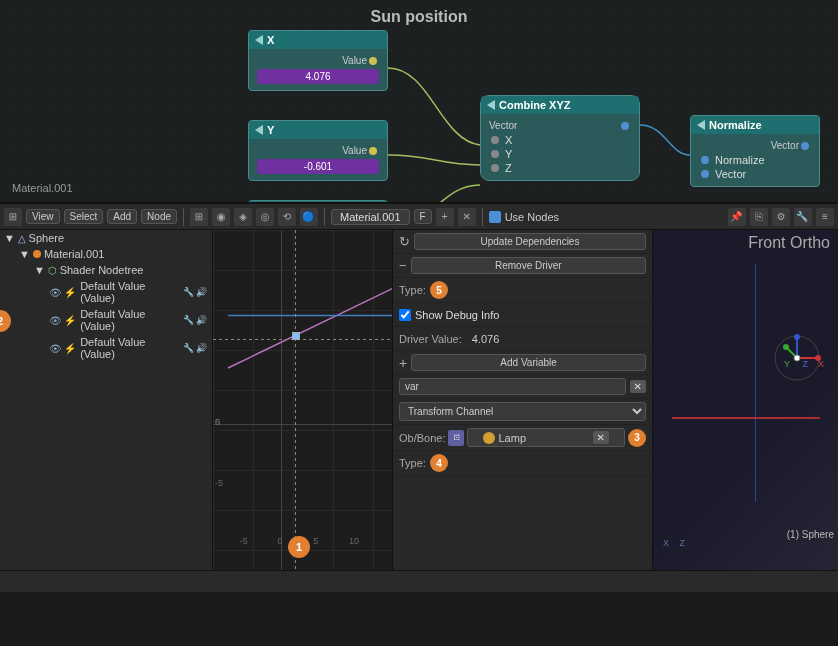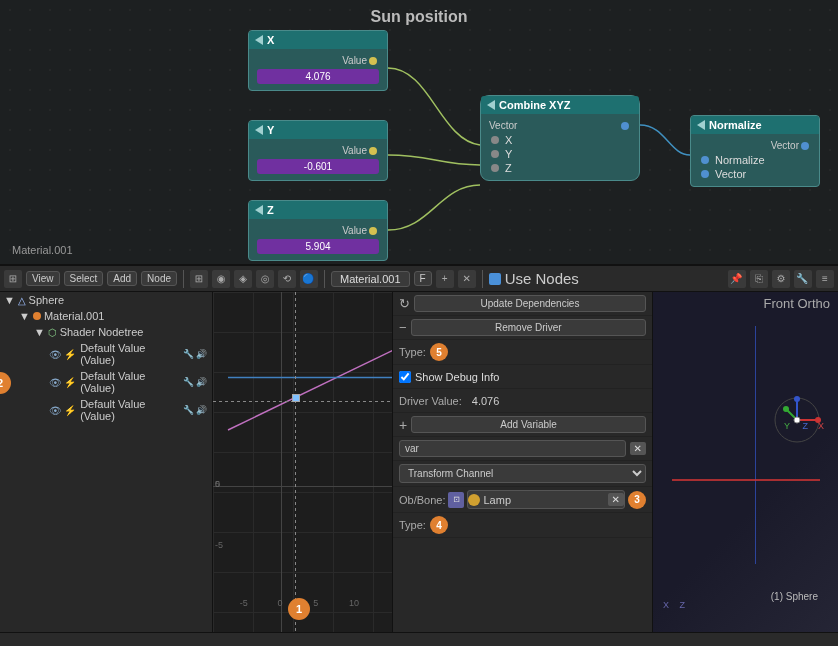--- a/index.html
+++ b/index.html
@@ -1,21 +1,21 @@
 <!DOCTYPE html>
 <html><head>
   <meta charset="utf-8">
   <style>
     * { box-sizing: border-box; margin: 0; padding: 0; }
     body { width: 838px; height: 646px; overflow: hidden; background: #1a1a1a; font-family: 'Arial', sans-serif; font-size: 11px; color: #ddd; }
 
     
     .node-editor {
       width: 838px;
-      height: 266px;
+      height: 204px;
       background: #1d2021;
       position: relative;
       overflow: hidden;
       border-bottom: 2px solid #111;
     }
     .node-editor-bg {
       position: absolute; inset: 0;
       background: #1d2021;
     }
     
@@ -149,21 +149,21 @@
     }
     .header-separator { width: 1px; height: 18px; background: #555; margin: 0 2px; }
     .material-name-box {
       background: #3a3a3a;
       border: 1px solid #555;
       border-radius: 3px;
       padding: 1px 8px;
       color: #ddd;
       font-size: 11px;
     }
-    .use-nodes-label { color: #ccc; font-size: 15px; }
+    .use-nodes-label { color: #ccc; font-size: 11px; }
     .checkbox-blue {
       width: 12px; height: 12px;
       background: #4a90d9;
       border-radius: 2px;
       display: inline-block;
     }
     .spacer { flex: 1; }
 
     
     .bottom-section {
@@ -340,21 +340,21 @@
       width: 16px; height: 16px;
       background: #6060a0;
       border-radius: 2px;
       display: flex; align-items: center; justify-content: center;
       font-size: 8px; color: #ddd;
     }
     .lamp-box {
       background: #3a3a3a;
       border: 1px solid #555;
       border-radius: 3px;
-      padding: 2px 0;
+      padding: 2px 15px;
       color: #ccc;
       display: flex; align-items: center; gap: 3px;
       flex: 1;
     }
     .lamp-icon {
       width: 12px; height: 12px;
       background: #d0a030;
       border-radius: 50%;
       display: inline-block;
     }
@@ -363,26 +363,26 @@
     .right-panel {
       width: 185px;
       background: #1a1a2a;
       flex-shrink: 0;
       position: relative;
       overflow: hidden;
     }
     .viewport-label {
       position: absolute;
       top: 4px; right: 8px;
-      font-size: 13px;
+      font-size: 16px;
       color: #aaa;
     }
     .viewport-sphere-label {
       position: absolute;
-      bottom: 30px; right: 20px;
+      bottom: 30px; right: 4px;
       font-size: 10px;
       color: #bbb;
     }
 
     
     .footer-bar {
       width: 838px;
       height: 22px;
       background: #2a2a2a;
       display: flex;

